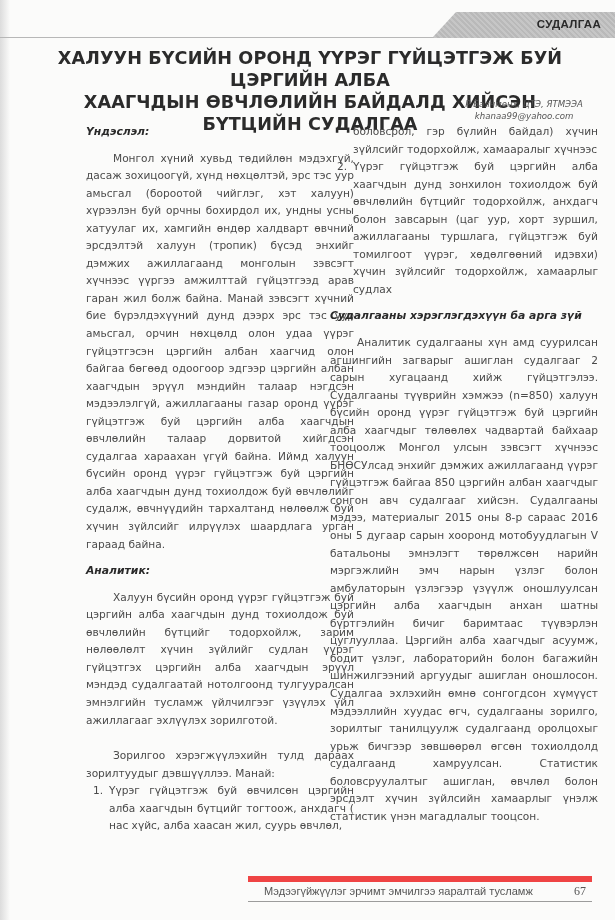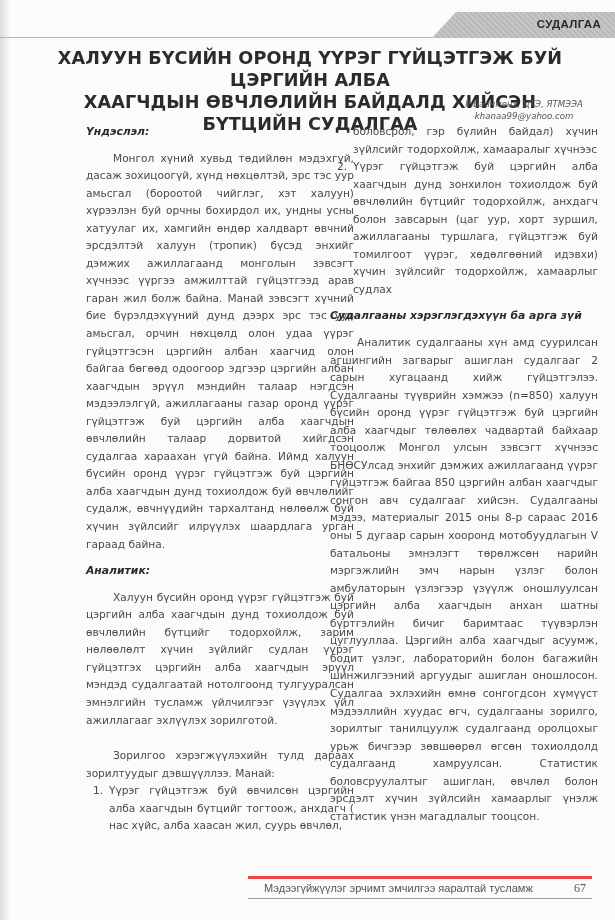--- a/index.html
+++ b/index.html
@@ -49,21 +49,21 @@
     color: #2a2a2a; line-height: 17.55px;
   }
   .gap { height: 9px; }
   .indent { text-indent: 27px; }
   .list-item { display: flex; }
   .list-num { width: 23px; flex: 0 0 23px; text-align: right; padding-right: 6px; box-sizing: border-box; }
   .list-text { flex: 1; text-align: justify; }
   .cont { padding-left: 23px; }
   .footer {
     position: absolute; left: 248px; top: 876px; width: 344px; height: 19px;
-    border-top: 3px solid #ef4444; border-bottom: 1px solid #9c9c9c;
+    border-top: 6px solid #ef4444; border-bottom: 1px solid #9c9c9c;
     font-family: "Liberation Sans", sans-serif; font-size: 11px; color: #555;
   }
   .footer .jt { position: absolute; left: 16px; top: 3px; }
   .footer .pg { position: absolute; right: 6px; top: 2px; font-family: "Liberation Serif", serif; font-size: 12px; }
 </style>
 </head>
 <body>
 
 <div class="left-shadow"></div>
 <div class="header-rule"></div>

